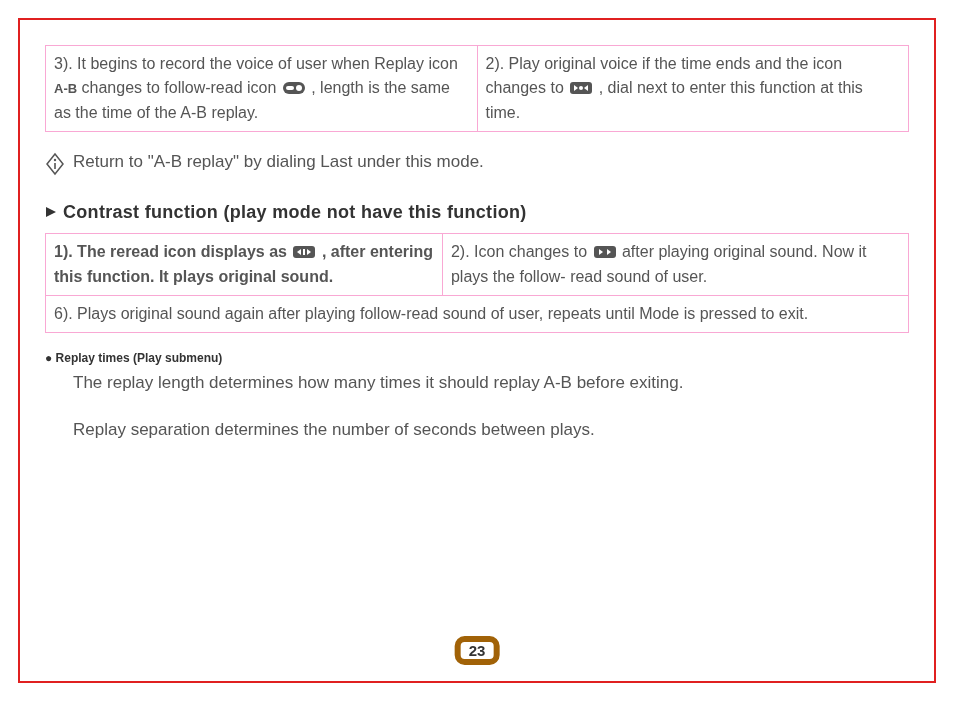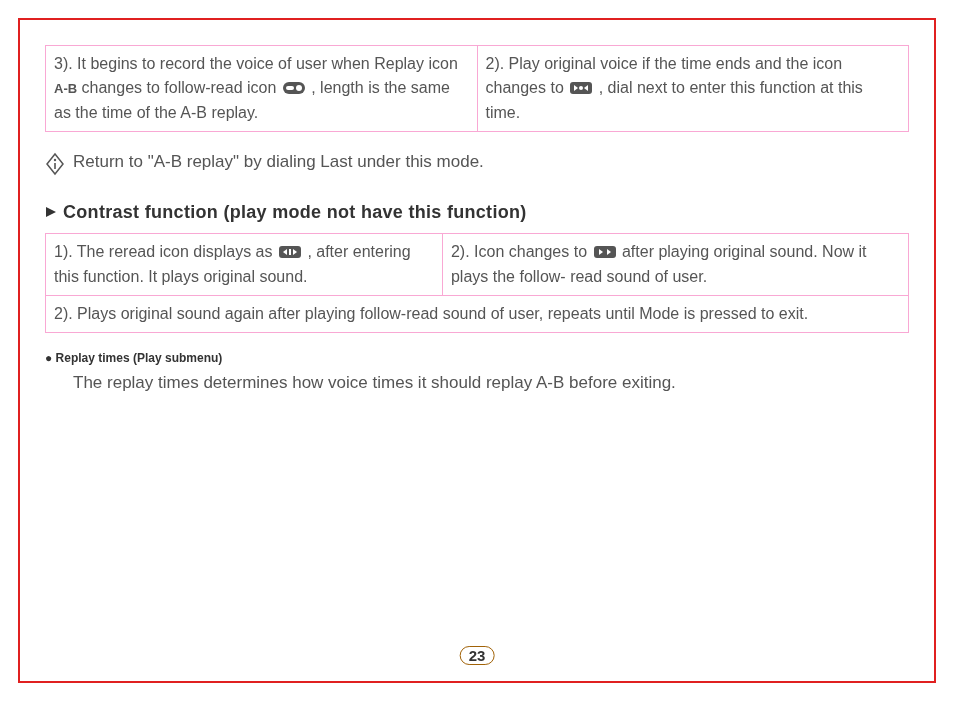--- a/index.html
+++ b/index.html
@@ -87,21 +87,21 @@
       vertical-align: middle;
       margin: 0 2px;
     }
     .page-number {
       position: absolute;
       bottom: 36px;
       left: 50%;
       transform: translateX(-50%);
       font-size: 15px;
       color: #333;
-      border: 1px solid #a16207;
+      border: 6px solid #a16207;
       border-radius: 10px;
       padding: 0px 8px;
       font-weight: bold;
     }
     .ab-text {
       font-family: Arial, sans-serif;
       font-size: 13px;
       font-weight: bold;
     }
   </style>
@@ -149,46 +149,47 @@
     <span class="tri-bullet">
       <svg width="12" height="12" viewBox="0 0 12 12">
           <path d="M1 1 L11 6 L1 11 Z" fill="#333"></path>
         </svg>
     </span><span>Contrast function (play mode not have this function)</span>
   </div>
 
   <table>
     <tbody>
         <tr>
-      <td style="width:46%;">
+      <td style="width:46%;font-weight:bold;">
         <span>1). The reread icon displays as </span><span class="inline-icon"><svg width="22" height="12" viewBox="0 0 22 12">
                 <rect x="0" y="0" width="22" height="12" rx="3" fill="#555"></rect>
                 <path d="M4 6 L8 3 L8 9 Z" fill="#fff"></path>
                 <rect x="10" y="3" width="2" height="6" fill="#fff"></rect>
                 <path d="M18 6 L14 3 L14 9 Z" fill="#fff"></path>
               </svg></span><span> , after entering this function. It plays original sound.</span>
       </td>
       <td style="width:54%;">
         <span>2). Icon changes to </span><span class="inline-icon"><svg width="22" height="12" viewBox="0 0 22 12">
                 <rect x="0" y="0" width="22" height="12" rx="3" fill="#555"></rect>
                 <path d="M5 3 L5 9 L9 6 Z" fill="#fff"></path>
                 <path d="M13 3 L13 9 L17 6 Z" fill="#fff"></path>
               </svg></span><span> after playing original sound. Now it plays the follow- read sound of user.</span>
       </td>
     </tr>
     <tr>
       <td colspan="2">
-        <span>2). Plays original sound again after playing follow-read sound of user, repeats until Mode is pressed to exit.</span>
+        <span>6). Plays original sound again after playing follow-read sound of user, repeats until Mode is pressed to exit.</span>
       </td>
     </tr>
   </tbody>
     </table>
 
 
   <div class="bullet-heading">
     ● <span>Replay times (Play submenu)</span>
   </div>
-  <div class="body-text">The replay times determines how voice times it should replay A-B before exiting.</div>
+  <div class="body-text">The replay length determines how many times it should replay A-B before exiting.</div>
 
+  <div class="body-text">Replay separation determines the number of seconds between plays.</div>
 
 </div>
 
 <div class="page-number">23</div>
 
 </body></html>

